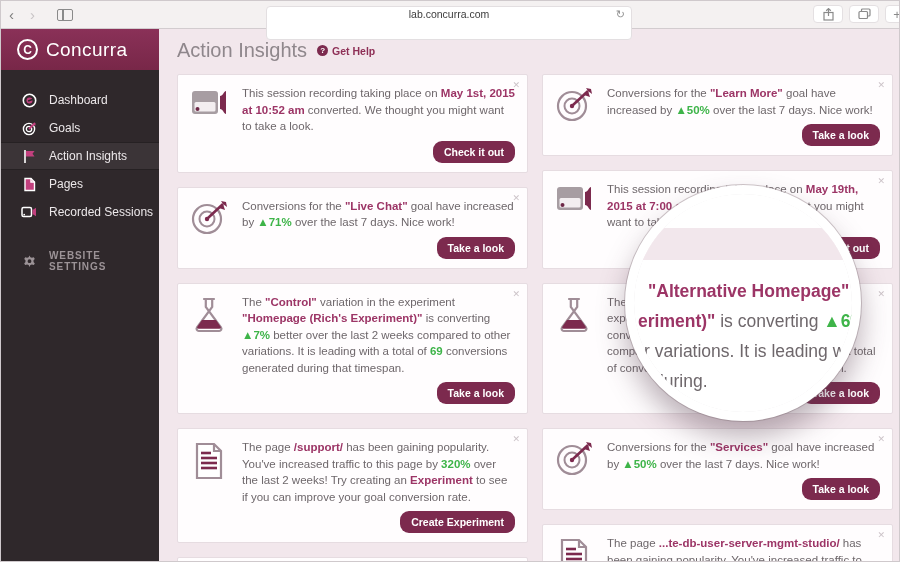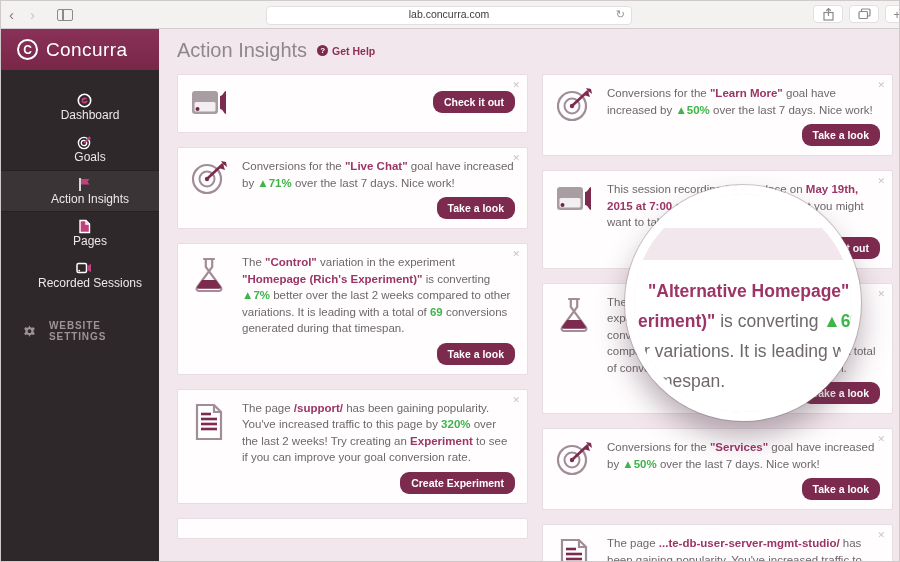--- a/index.html
+++ b/index.html
@@ -5,36 +5,36 @@
   * { margin:0; padding:0; box-sizing:border-box; }
   html,body { width:900px; height:562px; overflow:hidden; font-family:"Liberation Sans", sans-serif; }
   .window { width:900px; height:562px; background:#f2e7ec; border:1px solid #cfc9cc; overflow:hidden; position:relative; }
 
   
   .chrome { height:28px; background:#f4f1f1; border-bottom:1px solid #d2cccf; display:flex; align-items:center; position:relative; }
   .nav-btn { color:#7d7d7d; font-size:15px; line-height:1; padding:0 8px; cursor:default; }
   .nav-btn.fwd { color:#c8c4c6; }
   .sb-toggle { width:16px; height:12px; border:1.5px solid #8a8a8a; border-radius:2px; margin-left:14px; position:relative; }
   .sb-toggle::after { content:""; position:absolute; left:4px; top:0; bottom:0; width:1.5px; background:#8a8a8a; }
-  .url-bar { position:absolute; left:265px; top:5px; width:366px; height:19px; background:#fff; border:1px solid #e3dfe1; border-radius:4px; font-size:10.5px; color:#3c3c3c; text-align:center; line-height:15px; }
+  .url-bar { position:absolute; left:265px; top:5px; width:366px; height:34px; background:#fff; border:1px solid #e3dfe1; border-radius:4px; font-size:10.5px; color:#3c3c3c; text-align:center; line-height:15px; }
   .reload { position:absolute; right:6px; top:0; color:#8f8f8f; font-size:11px; line-height:15px; }
   .chrome-right { position:absolute; right:0; top:4px; display:flex; gap:6px; }
   .mini-btn { width:30px; height:18px; background:#fff; border:1px solid #e4e0e2; border-radius:4px; display:flex; align-items:center; justify-content:center; color:#8a8a8a; }
   .mini-btn.plus { width:24px; margin-right:-10px; font-size:13px; }
 
   
   .app { display:flex; height:533px; }
 
   
   .sidebar { width:158px; background:#2f282b; flex:none; display:flex; flex-direction:column; }
   .brand { height:41px; background:linear-gradient(180deg,#8a3158,#782748); display:flex; align-items:center; padding-left:16px; }
   .brand-mark { width:21px; height:21px; border:2.5px solid #fff; border-radius:50%; color:#fff; font-weight:bold; font-size:12px; display:flex; align-items:center; justify-content:center; margin-right:8px; }
   .brand-name { color:#fff; font-size:19px; letter-spacing:.4px; }
   .nav { margin-top:16px; }
-  .nav-item { display:flex; align-items:center; padding:6px 0 6px 20px; color:#ece8ea; font-size:12px; cursor:pointer;flex-direction:column; }
+  .nav-item { display:flex; align-items:center; padding:6px 0 6px 20px; color:#ece8ea; font-size:12px; cursor:pointer; }
   .nav-item.active { background:rgba(255,255,255,0.06); box-shadow:inset 0 1px 0 rgba(0,0,0,.35), inset 0 -1px 0 rgba(0,0,0,.35); }
   .nav-ico { width:16px; height:16px; margin-right:12px; flex:none; display:flex; align-items:center; justify-content:center; }
   .nav-footer { margin-top:18px; display:flex; align-items:center; padding:6px 0 6px 20px; color:#9c9397; font-size:10px; font-weight:bold; letter-spacing:.9px; cursor:pointer; }
 
   
   .main { flex:1; padding:8px 8px 0 18px; position:relative; }
   .page-head { display:flex; align-items:center; margin:2px 0 12px 0; }
   .page-title { font-size:20px; color:#8f878c; font-weight:400; }
   .help { display:flex; align-items:center; margin-left:10px; cursor:pointer; }
   .help-dot { width:11px; height:11px; border-radius:50%; background:#7c2a4e; color:#fff; font-size:8px; font-weight:bold; display:flex; align-items:center; justify-content:center; margin-right:4px; }
@@ -178,20 +178,21 @@
             <div class="card">
               <span class="close">✕</span>
               <div class="card-inner">
                 <div class="card-ico"><svg width="42" height="32" viewBox="0 0 42 32">
                     <rect x="2" y="4" width="26" height="23" rx="3" fill="#a79da2"></rect>
                     <rect x="4.5" y="15" width="21" height="9.5" rx="1.5" fill="#f3eef0"></rect>
                     <circle cx="7.5" cy="22" r="2" fill="#6e2847"></circle>
                     <path d="M30 9 C33 9 34 4 36 4 L36 27 C34 27 33 22 30 22 Z" fill="#7c2a4e"></path>
                   </svg></div>
                 <div class="card-body">
+                  <p class="msg"><span>This session recording taking place on </span><span class="t-l">May 1st, 2015 at 10:52 am</span><span> converted. We thought you might want to take a look.</span></p>
                   <div class="btn-row">
                     <button class="btn">Check it out</button>
                   </div>
                 </div>
               </div>
             </div>
             <div class="card">
               <span class="close">✕</span>
               <div class="card-inner">
                 <div class="card-ico"><svg width="40" height="36" viewBox="0 0 40 36">
@@ -342,18 +343,18 @@
     </div>
   </div>
 
   <div class="lens">
     <div class="lens-clip">
       <div class="lens-gap"></div>
       <div class="lens-text" id="lens-text">
           <div style="margin-left: 8px;"><span class="t-l">"Alternative Homepage"</span><span> variation in t</span></div>
           <div style="margin-left: -2px;"><span class="t-l">eriment)"</span><span> is converting </span><span class="t-g">▲6%</span></div>
           <div style="margin-left: 4px;"><span>r variations. It is leading with a total o</span></div>
-          <div style="margin-left: 14px;"><span>imespan.</span></div>
+          <div style="margin-left: 14px;"><span>during.</span></div>
         </div>
     </div>
   </div>
 
 </div>
 
 </body></html>

